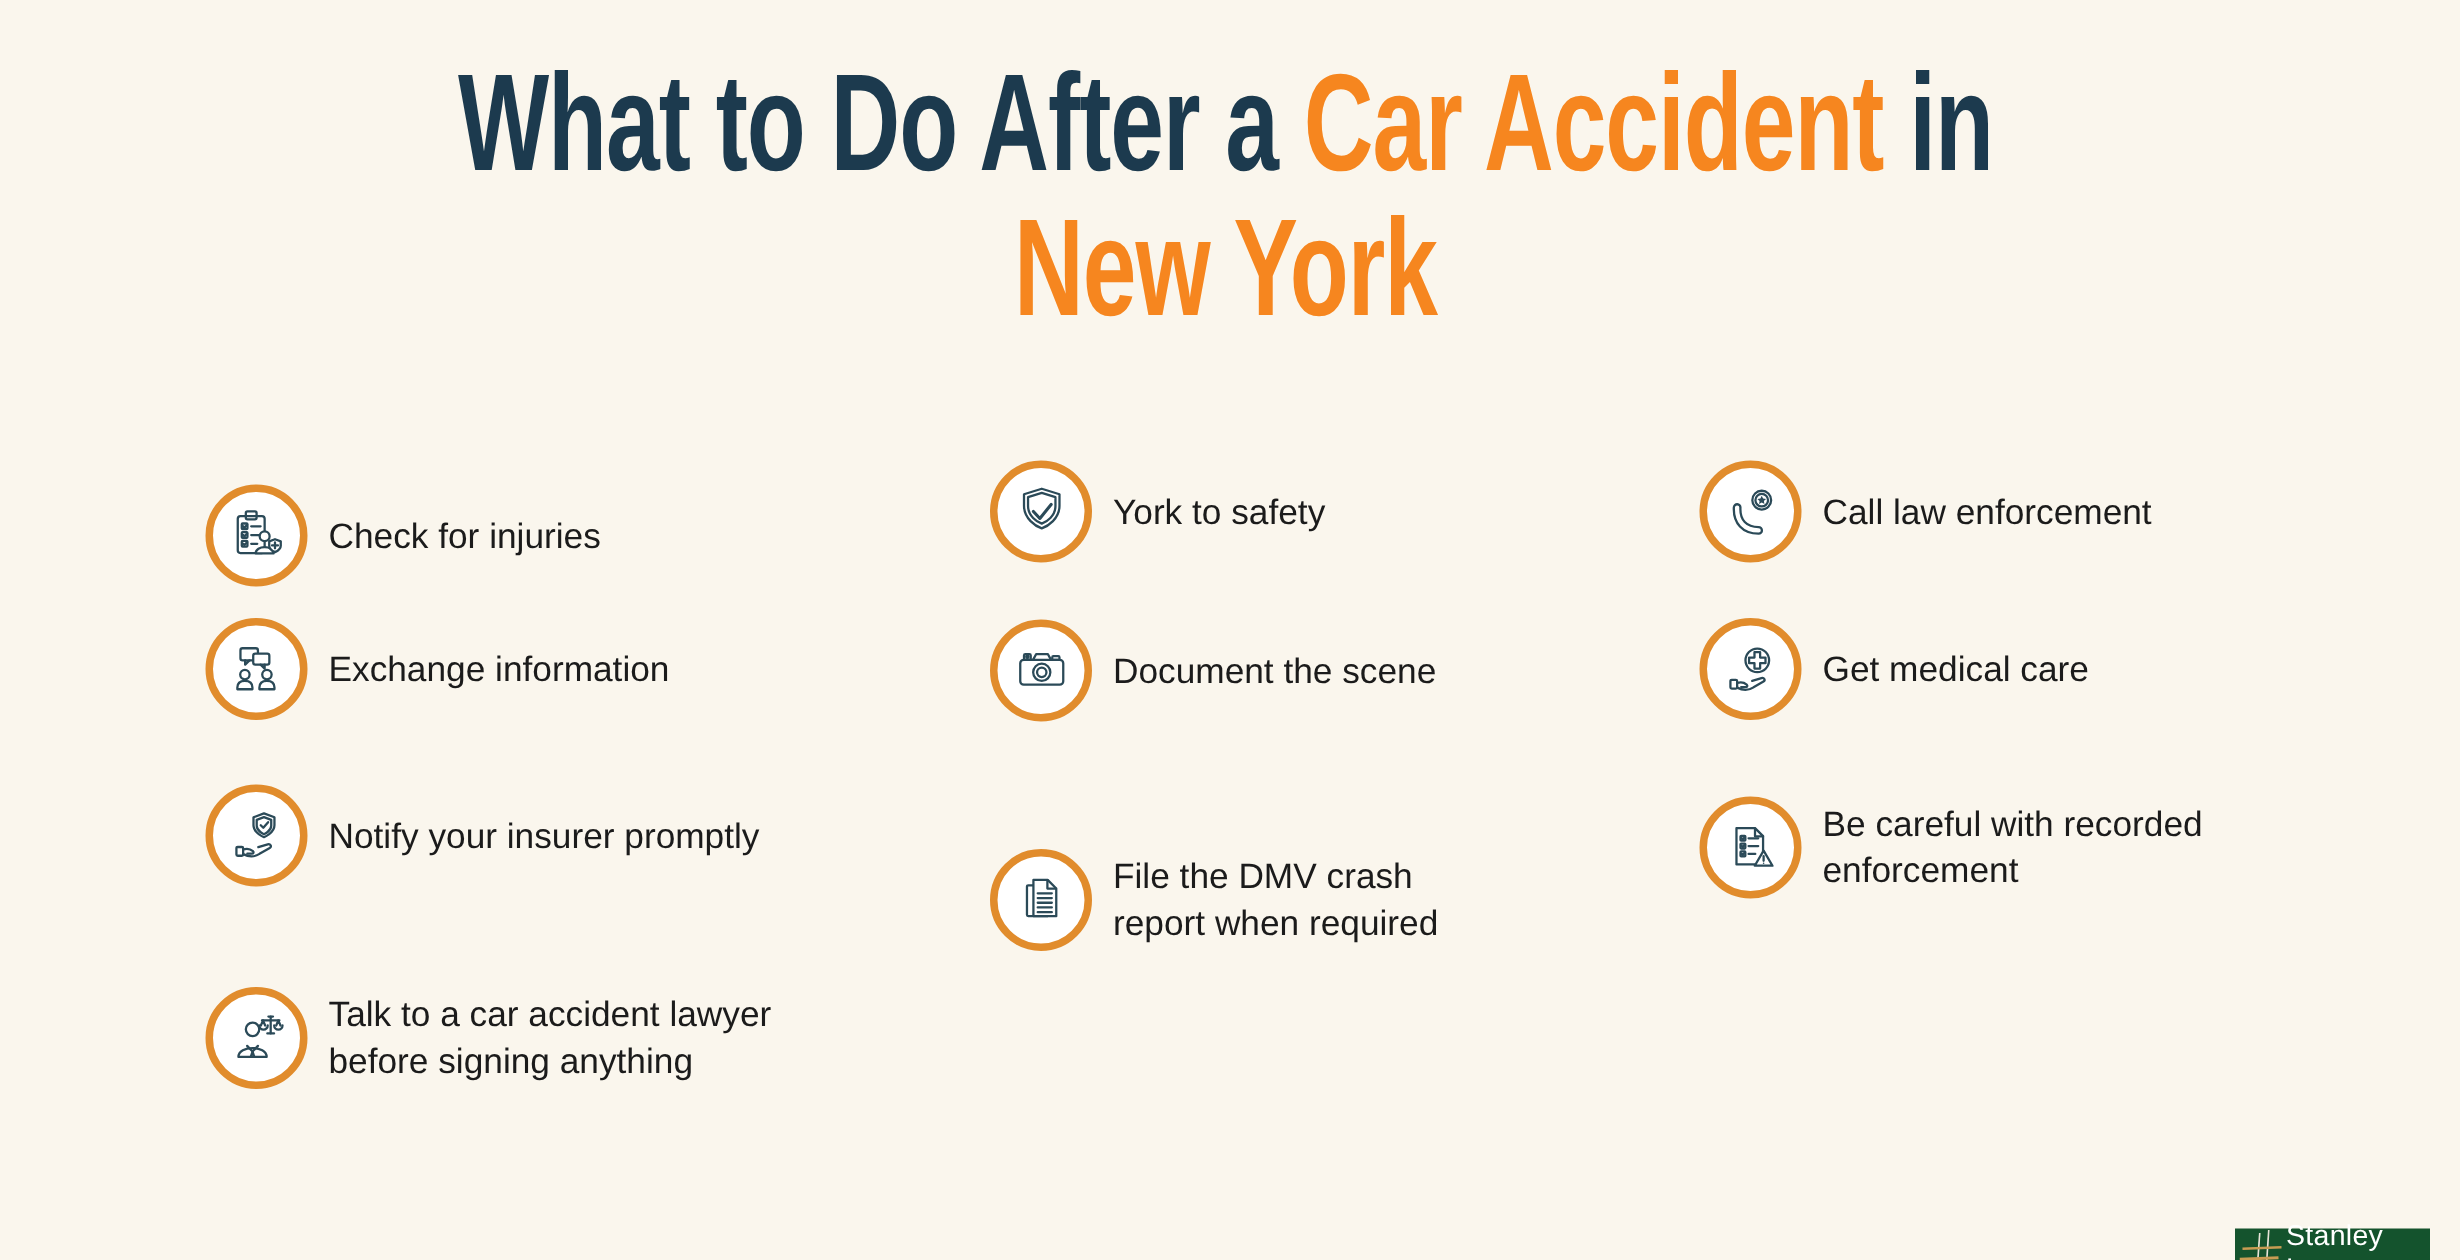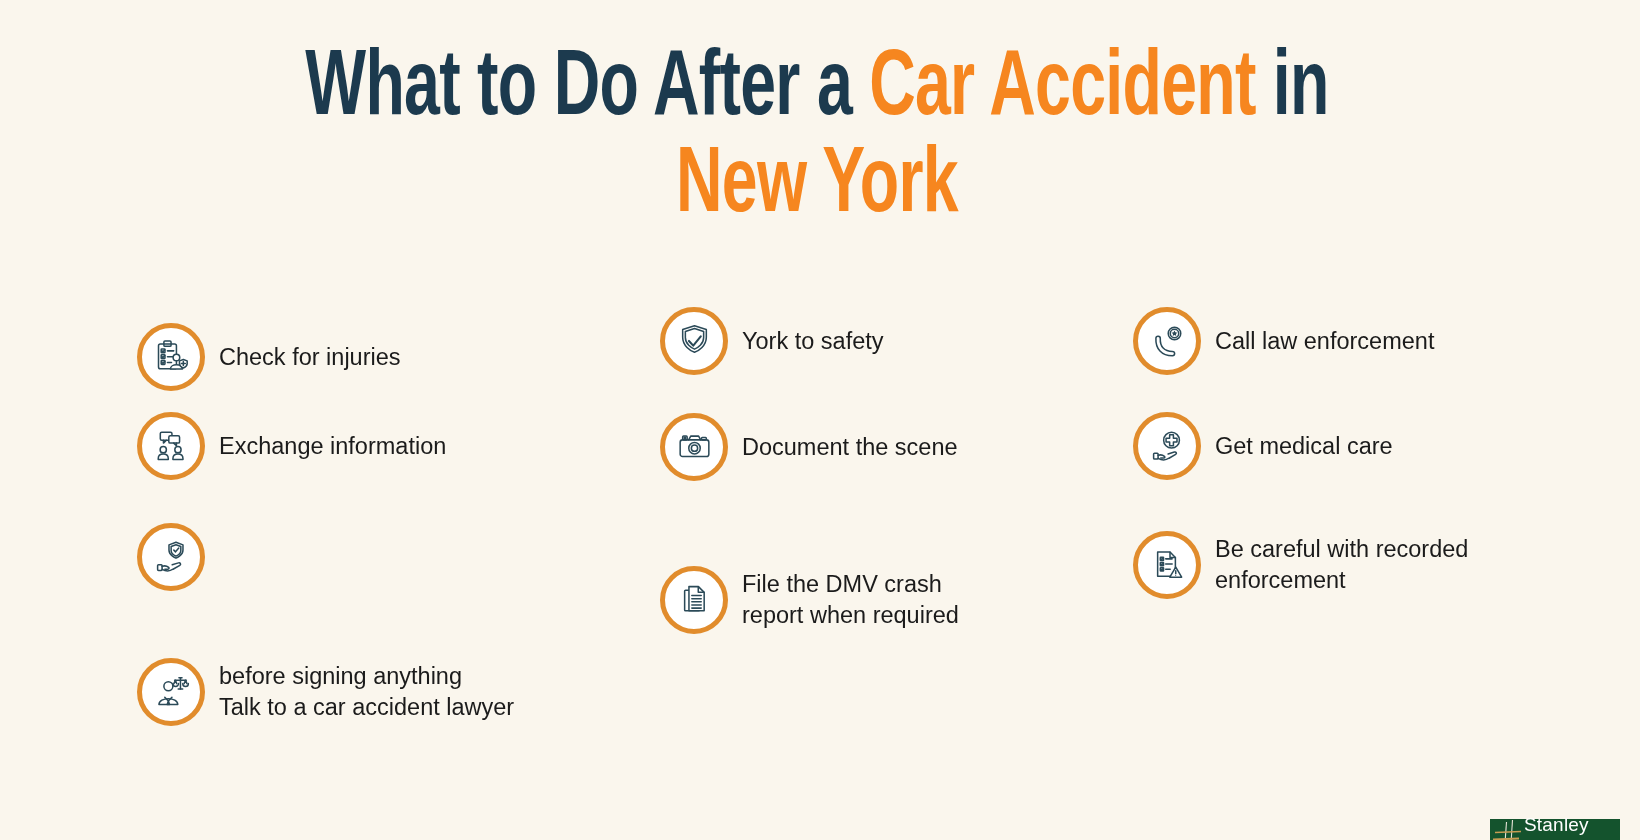--- a/index.html
+++ b/index.html
@@ -188,30 +188,33 @@
   <div class="label">
       <div>Exchange information</div>
     </div>
 </div>
 <div class="item" style="left:137px;top:523px;">
   <div class="badge">
       <svg>
         <use href="#i-handshield"></use>
       </svg>
     </div>
+  <div class="label">
+      <div>Notify your insurer promptly</div>
+    </div>
 </div>
 <div class="item" style="left:137px;top:658px;">
   <div class="badge">
       <svg>
         <use href="#i-lawyer"></use>
       </svg>
     </div>
   <div class="label">
+    <div>Talk to a car accident lawyer</div>
     <div>before signing anything</div>
-    <div>Talk to a car accident lawyer</div>
   </div>
 </div>
 
 <div class="item" style="left:660px;top:307px;">
   <div class="badge">
       <svg>
         <use href="#i-shieldcheck"></use>
       </svg>
     </div>
   <div class="label">

